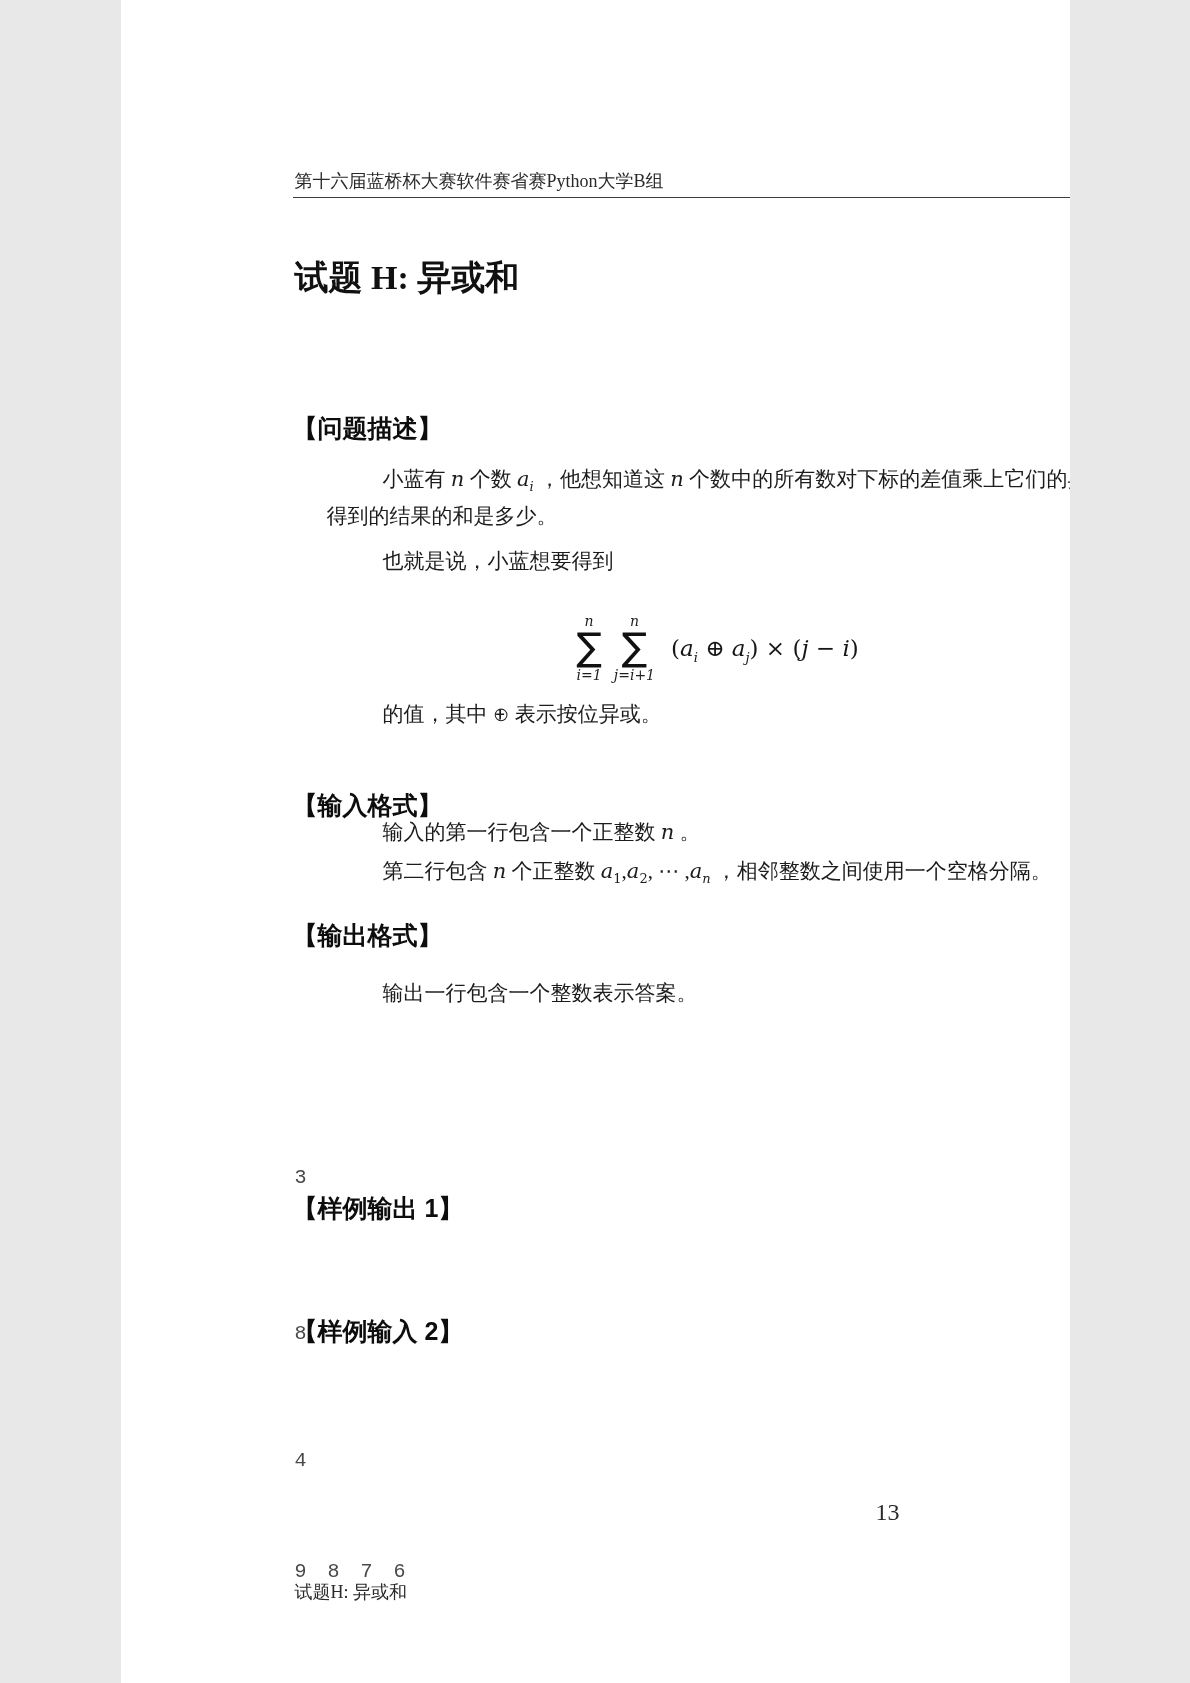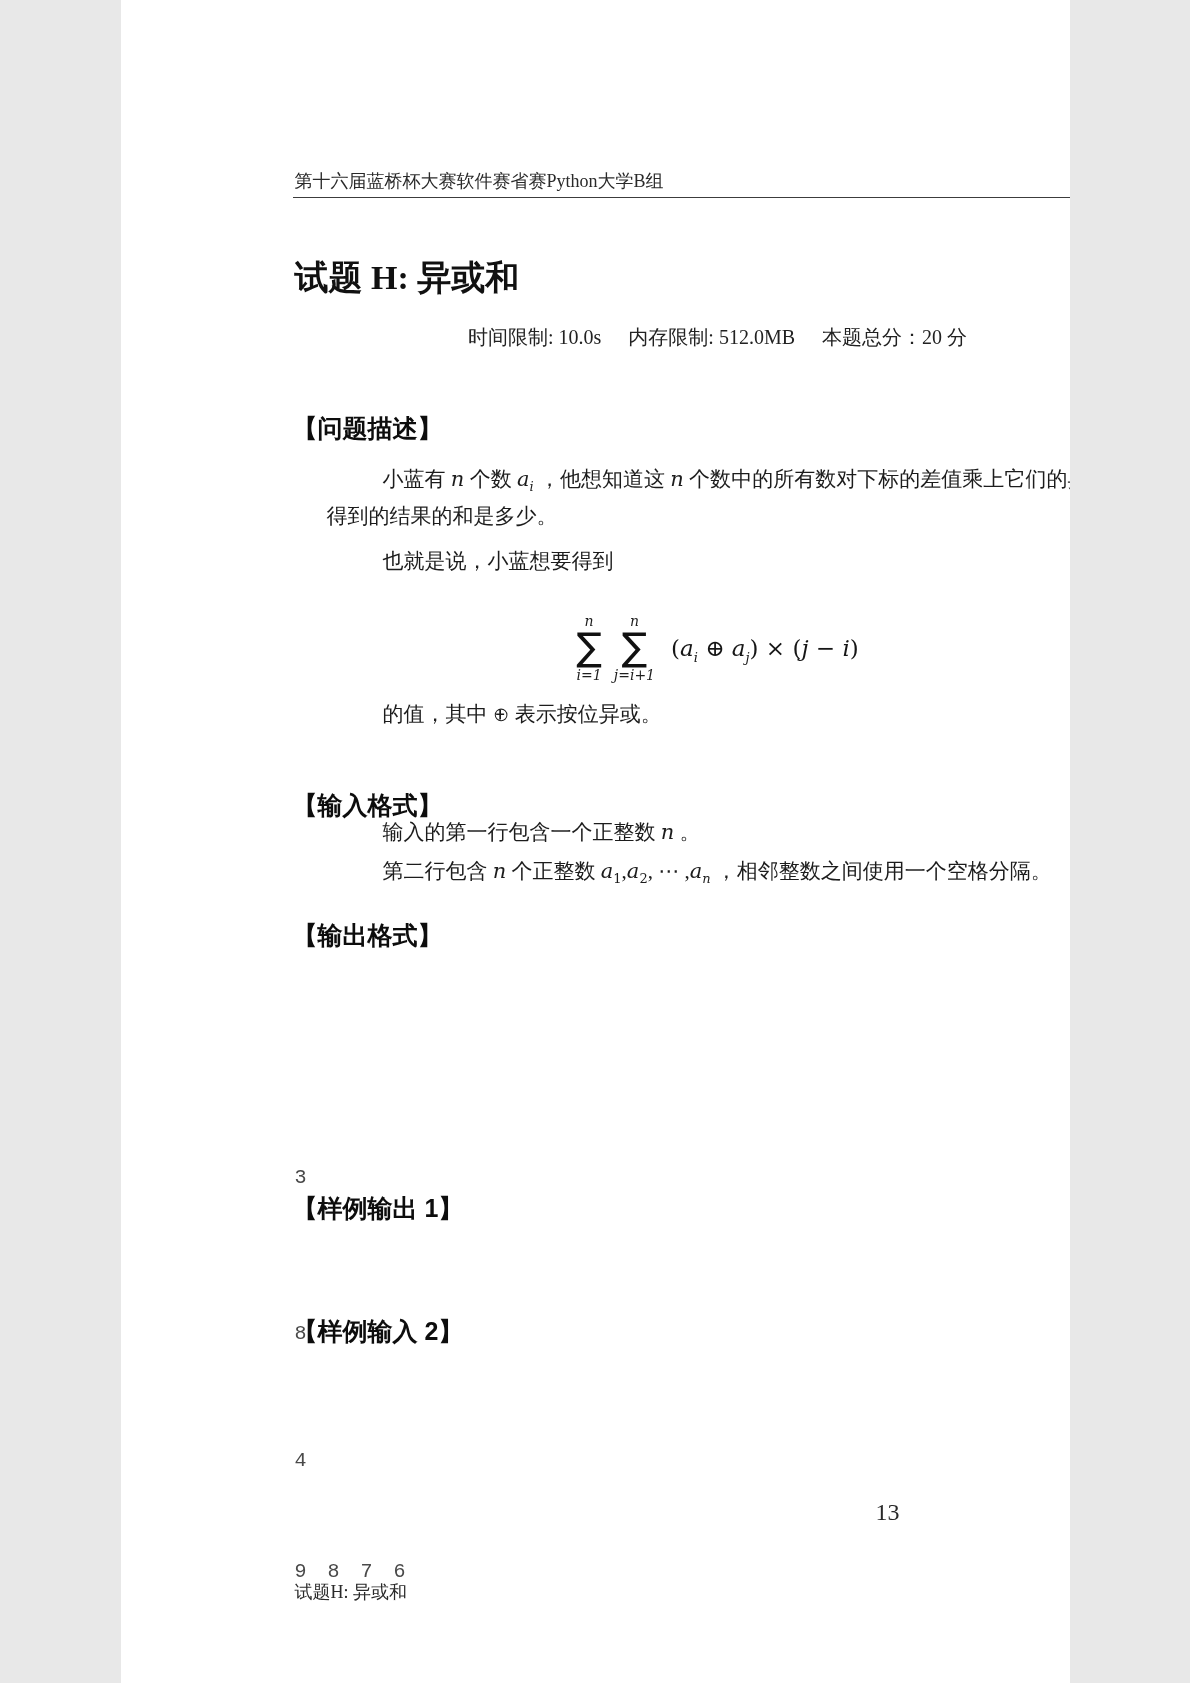--- a/index.html
+++ b/index.html
@@ -93,25 +93,20 @@
 
 <div class="page">
 
   <div class="hdr">
     <span>第十六届蓝桥杯大赛软件赛省赛Python大学B组</span>
   </div>
   <div class="rule"></div>
 
   <h1 class="title">试题 H: 异或和</h1>
 
-  <div class="meta">
-    <span>时间限制: 10.0s</span>
-    <span>内存限制: 512.0MB</span>
-    <span>本题总分：20 分</span>
-  </div>
 
   <div class="sec sec-problem">【问题描述】</div>
 
   <div class="para indent p-desc1"><span>小蓝有 </span><span class="mi">n</span><span> 个数 </span><span class="mi">a</span><sub class="mi">i</sub><span> ，他想知道这 </span><span class="mi">n</span><span> 个数中的所有数对下标的差值乘上它们的异或之后，得到的结果的和是多少。</span></div>
 
   <div class="para one indent p-desc2">也就是说，小蓝想要得到</div>
 
   <div class="formula">
     <div class="sum">
       <div class="sum-top">n</div>
@@ -129,20 +124,21 @@
   <div class="para one indent p-desc3">的值，其中 ⊕ 表示按位异或。</div>
 
   <div class="sec sec-input">【输入格式】</div>
 
   <div class="para one indent p-in1"><span>输入的第一行包含一个正整数 </span><span class="mi">n</span><span> 。</span></div>
 
   <div class="para one indent p-in2"><span>第二行包含 </span><span class="mi">n</span><span> 个正整数 </span><span class="mi">a</span><sub class="mn">1</sub><span>,</span><span class="mi">a</span><sub class="mn">2</sub><span>, ⋯ ,</span><span class="mi">a</span><sub class="mi">n</sub><span> ，相邻整数之间使用一个空格分隔。</span></div>
 
   <div class="sec sec-output">【输出格式】</div>
 
+  <div class="para one indent p-out1">输出一行包含一个整数表示答案。</div>
 
   <div class="code code-s1">
     <div>3</div>
   </div>
 
   <div class="sec sec-sout1">【样例输出 1】</div>
   <div class="code code-s2">
     <div>8</div>
   </div>
 

